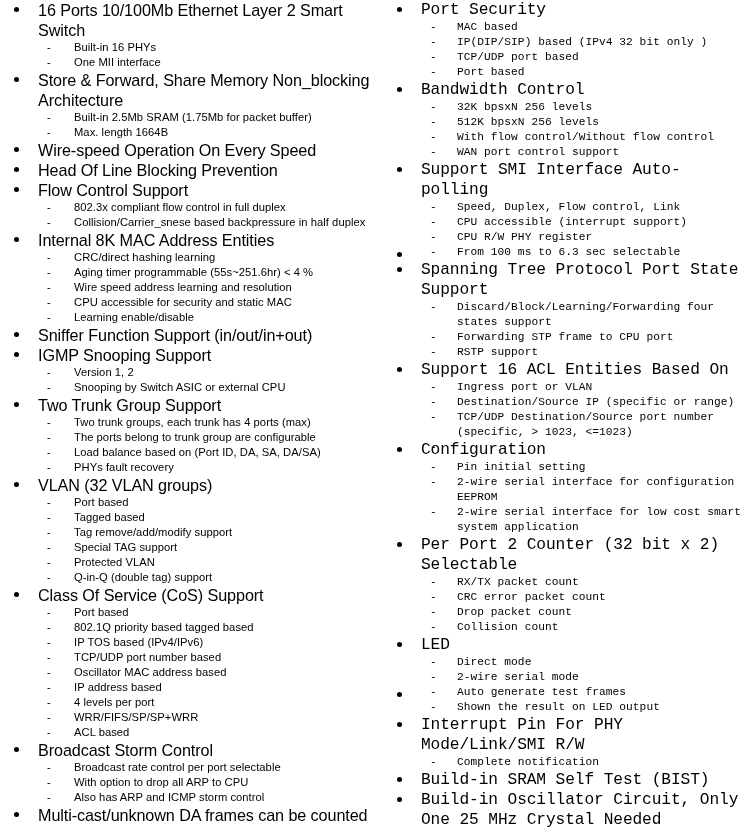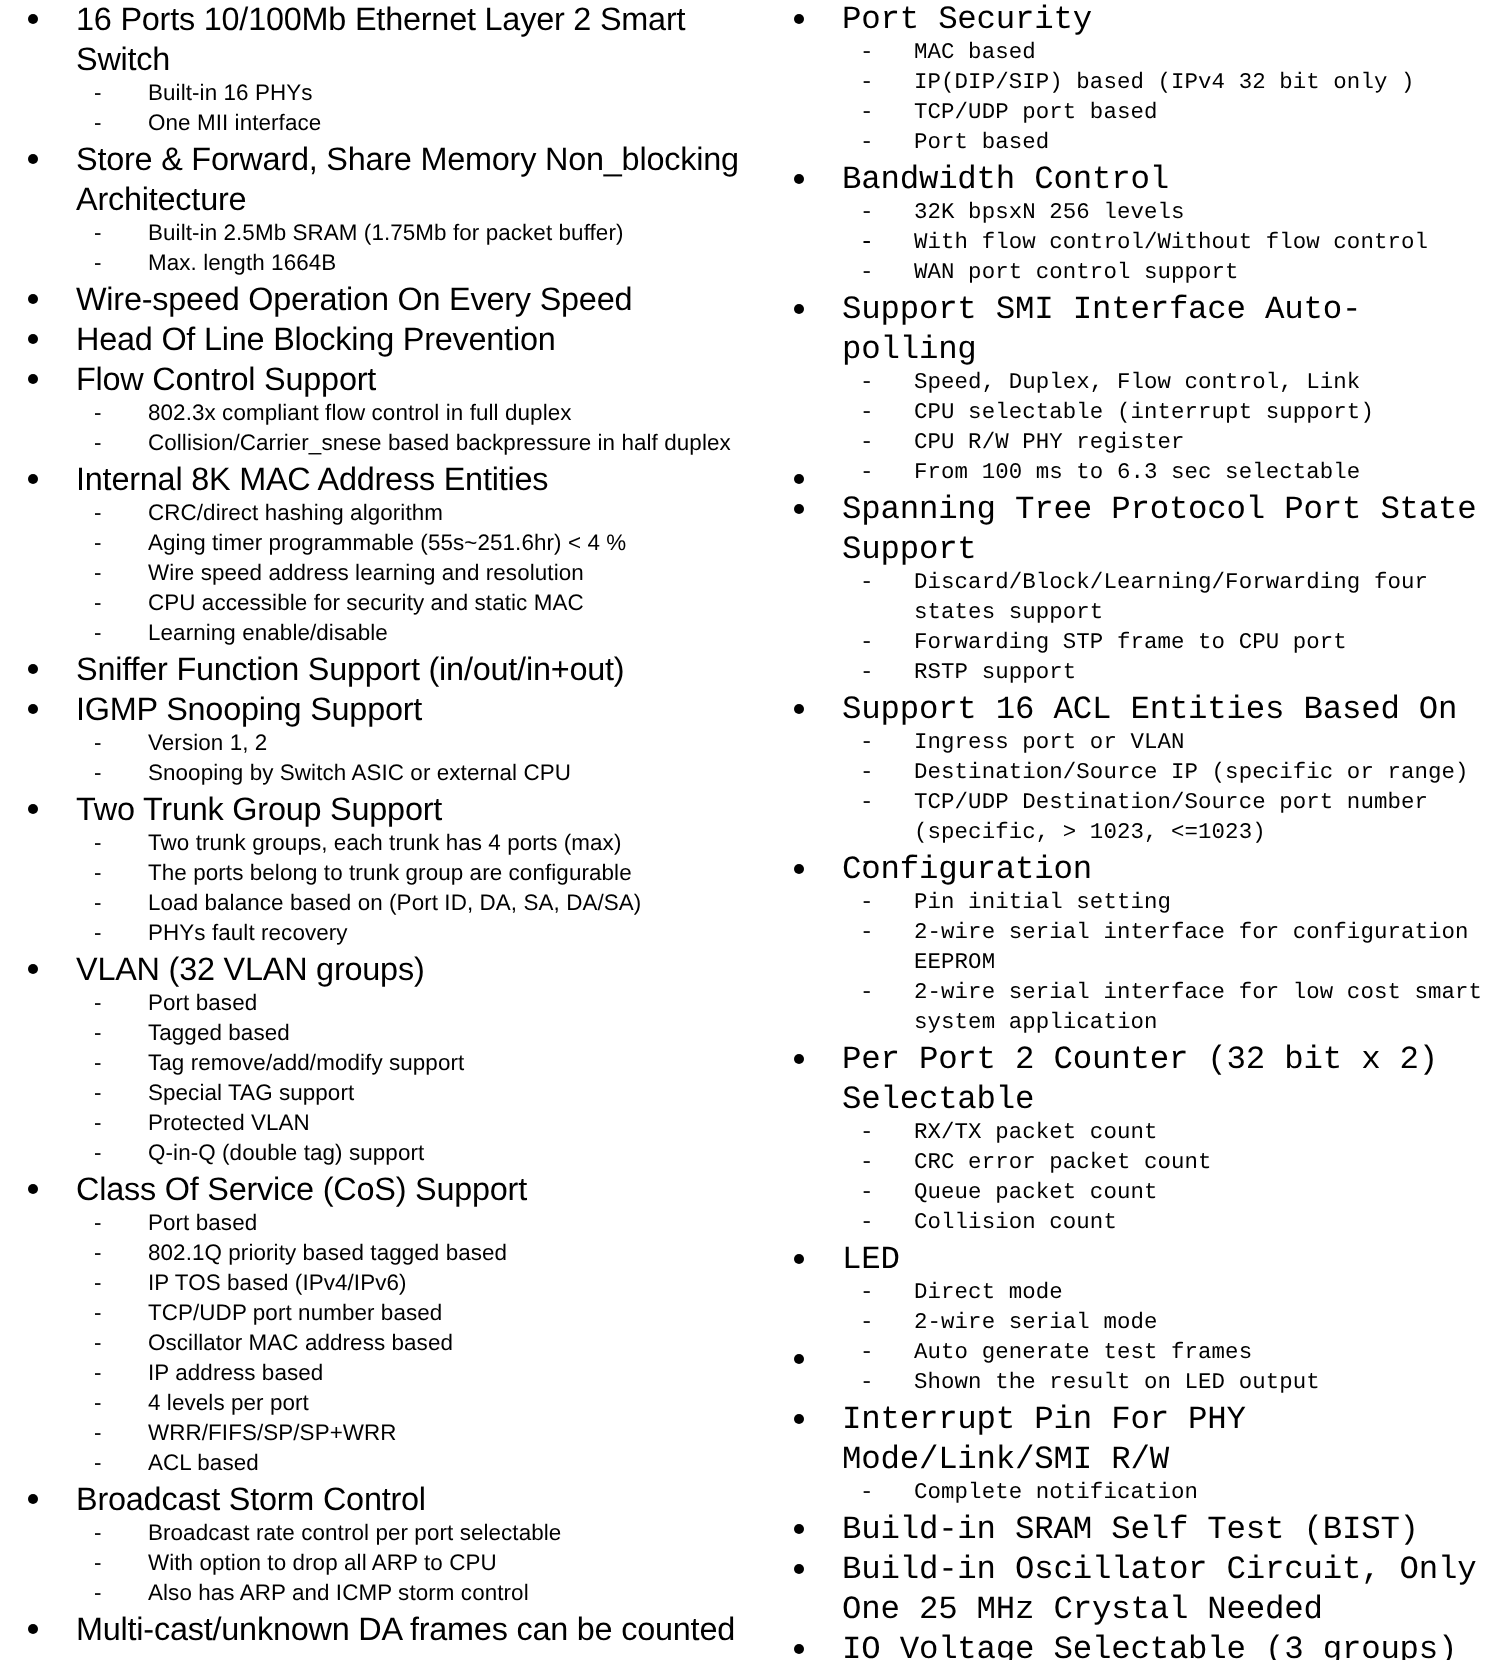--- a/index.html
+++ b/index.html
@@ -152,21 +152,21 @@
               <span class="sub-text">Collision/Carrier_snese based backpressure in half duplex</span>
             </div>
           </div>
         </div>
         <div class="feature">
           <span class="bullet"></span>
           <div class="feature-title">Internal 8K MAC Address Entities</div>
           <div class="subs">
             <div class="sub">
               <span class="dash">-</span>
-              <span class="sub-text">CRC/direct hashing algorithm</span>
+              <span class="sub-text">CRC/direct hashing learning</span>
             </div>
             <div class="sub">
               <span class="dash">-</span>
               <span class="sub-text">Aging timer programmable (55s~251.6hr) &lt; 4 %</span>
             </div>
             <div class="sub">
               <span class="dash">-</span>
               <span class="sub-text">Wire speed address learning and resolution</span>
             </div>
             <div class="sub">
@@ -340,20 +340,21 @@
         <div class="feature">
           <span class="bullet"></span>
           <div class="feature-title">Bandwidth Control</div>
           <div class="subs">
             <div class="sub">
               <span class="dash">-</span>
               <span class="sub-text">32K bpsxN 256 levels</span>
             </div>
             <div class="sub">
               <span class="dash">-</span>
+              <span class="sub-text">512K bpsxN 256 levels</span>
             </div>
             <div class="sub">
               <span class="dash">-</span>
               <span class="sub-text">With flow control/Without flow control</span>
             </div>
             <div class="sub">
               <span class="dash">-</span>
               <span class="sub-text">WAN port control support</span>
             </div>
           </div>
@@ -361,21 +362,21 @@
         <div class="feature">
           <span class="bullet"></span>
           <div class="feature-title">Support SMI Interface Auto-polling</div>
           <div class="subs">
             <div class="sub">
               <span class="dash">-</span>
               <span class="sub-text">Speed, Duplex, Flow control, Link</span>
             </div>
             <div class="sub">
               <span class="dash">-</span>
-              <span class="sub-text">CPU selectable (interrupt support)</span>
+              <span class="sub-text">CPU accessible (interrupt support)</span>
             </div>
             <div class="sub">
               <span class="dash">-</span>
               <span class="sub-text">CPU R/W PHY register</span>
             </div>
           </div>
         </div>
         <div class="feature">
           <span class="bullet"></span>
           <div class="subs">
@@ -449,21 +450,21 @@
             <div class="sub">
               <span class="dash">-</span>
               <span class="sub-text">RX/TX packet count</span>
             </div>
             <div class="sub">
               <span class="dash">-</span>
               <span class="sub-text">CRC error packet count</span>
             </div>
             <div class="sub">
               <span class="dash">-</span>
-              <span class="sub-text">Queue packet count</span>
+              <span class="sub-text">Drop packet count</span>
             </div>
             <div class="sub">
               <span class="dash">-</span>
               <span class="sub-text">Collision count</span>
             </div>
           </div>
         </div>
         <div class="feature">
           <span class="bullet"></span>
           <div class="feature-title">LED</div>

